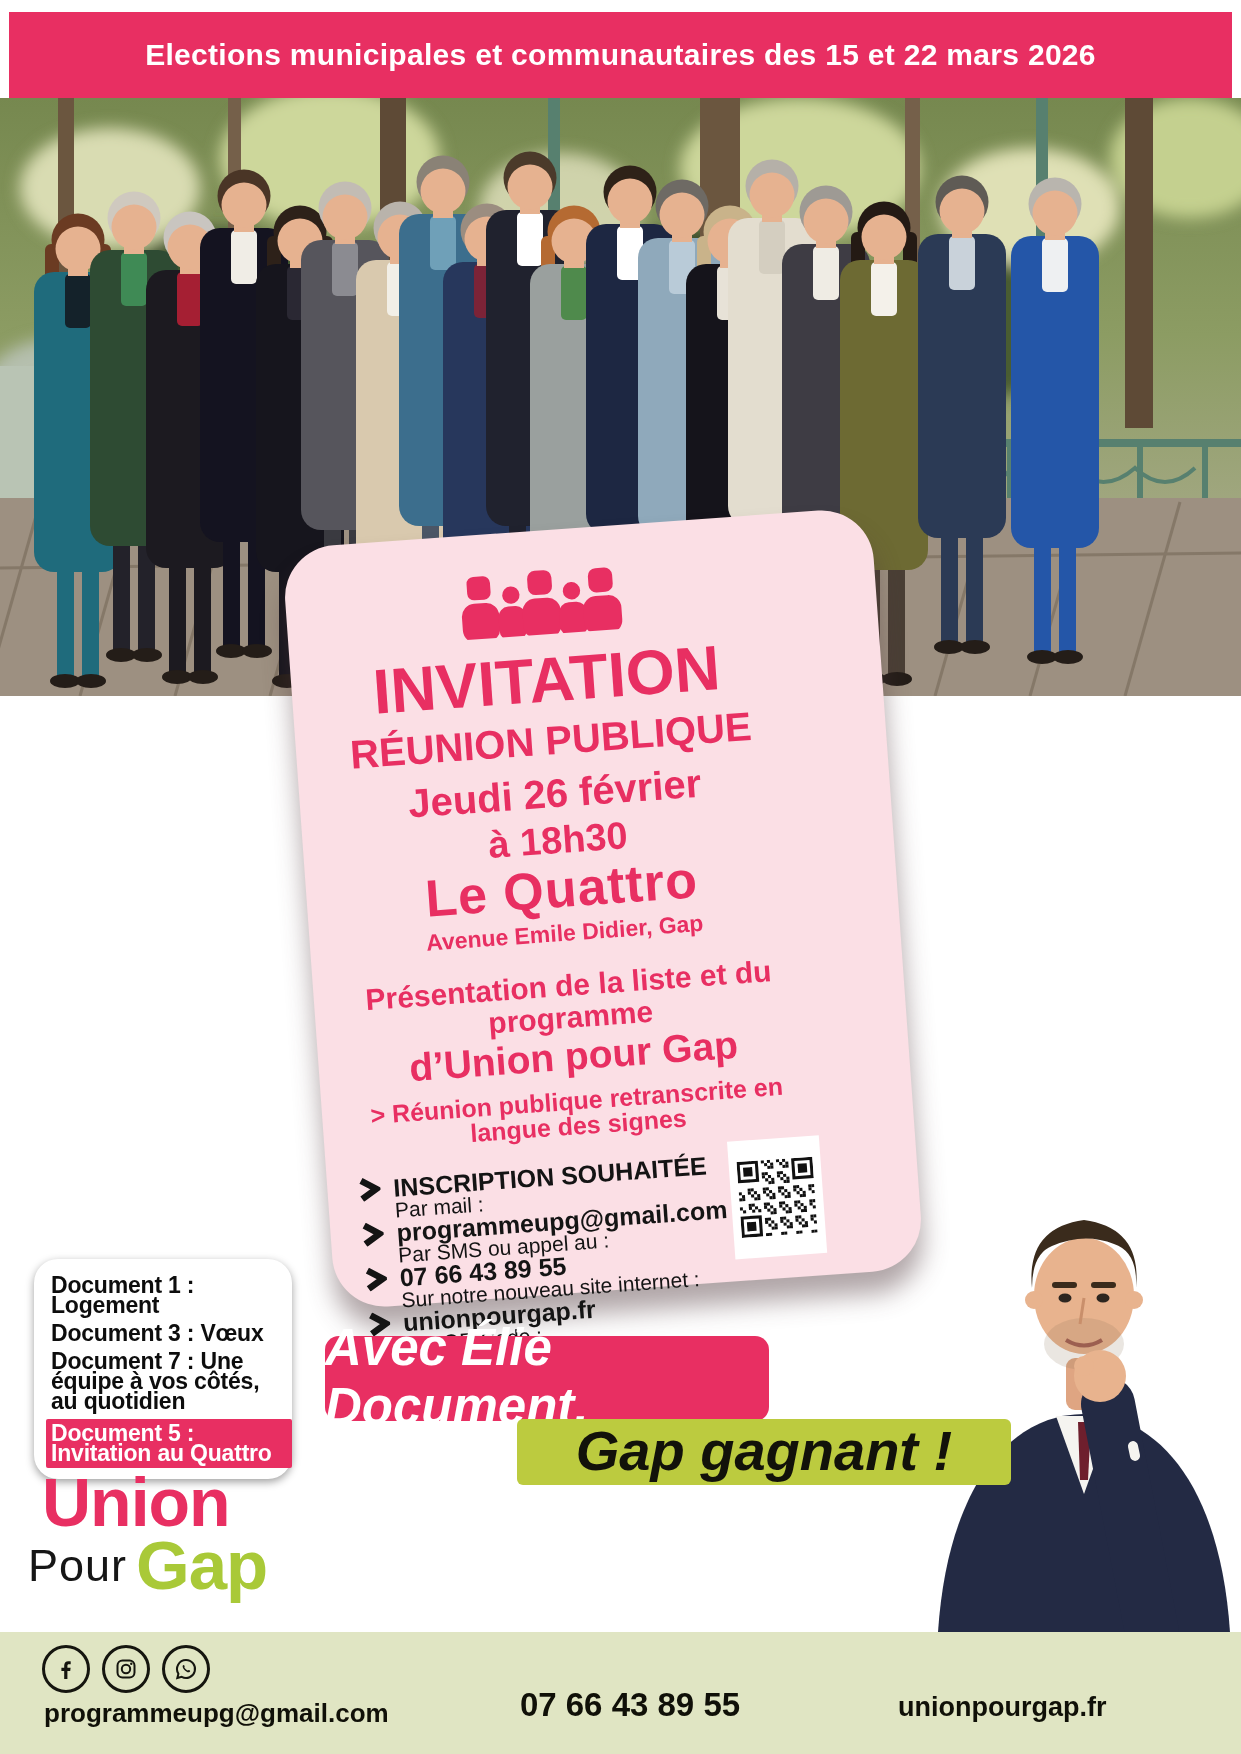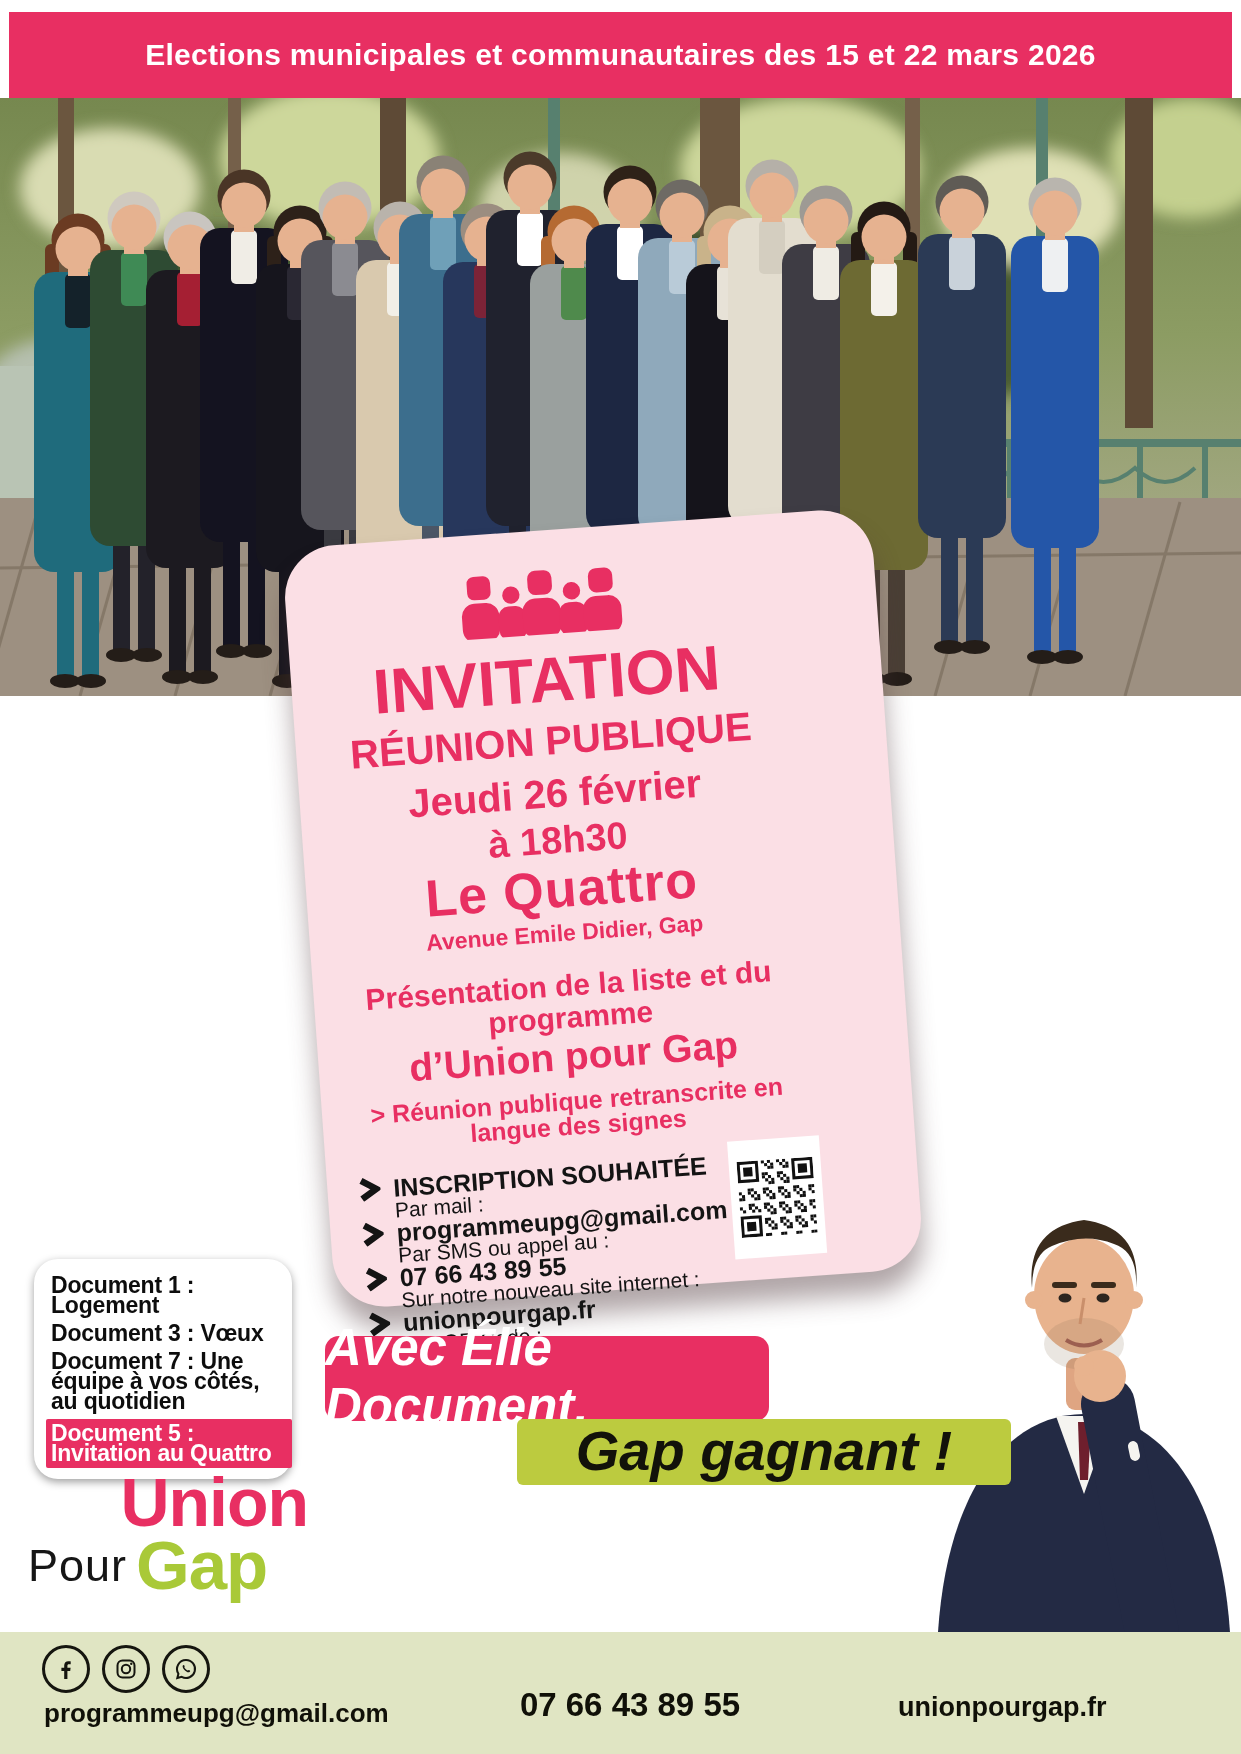--- a/index.html
+++ b/index.html
@@ -42,21 +42,21 @@
   .avec{position:absolute;left:325px;top:1336px;width:444px;height:85px;background:#E82F62;border-radius:14px;
       display:flex;align-items:center;justify-content:center;color:#fff;font-size:51px;font-weight:900;
       font-style:italic;z-index:6;padding-bottom:3px;box-sizing:border-box;}
   .gap-win{position:absolute;left:517px;top:1419px;width:494px;height:66px;background:#BCCB3F;border-radius:6px;
       display:flex;align-items:center;justify-content:center;color:#12120a;font-size:56px;font-weight:900;
       font-style:italic;z-index:6;padding-bottom:4px;box-sizing:border-box;}
   
   .elie{position:absolute;left:928px;top:1146px;width:313px;height:486px;z-index:3;background:#fff;}
   
   .logo{position:absolute;left:28px;top:1472px;width:280px;z-index:5;line-height:.9;}
-  .logo .l1{font-size:68px;font-weight:900;color:#E82F62;margin-left:14px;letter-spacing:-1px;text-align:right;}
+  .logo .l1{font-size:68px;font-weight:900;color:#E82F62;margin-left:14px;letter-spacing:-1px;}
   .logo .l2{display:flex;align-items:center;margin-top:2px;}
   .logo .pour{font-size:45px;font-weight:300;color:#161616;letter-spacing:1px;}
   .logo .gap{font-size:69px;font-weight:900;color:#A9C938;margin-left:9px;letter-spacing:-1px;}
   
   .footer{position:absolute;left:0;top:1632px;width:1241px;height:122px;background:#E0E5C3;z-index:7;}
   .socials{position:absolute;left:42px;top:13px;display:flex;gap:12px;}
   .s-ic{width:42px;height:42px;border:3px solid #15150f;border-radius:50%;display:flex;
       align-items:center;justify-content:center;background:transparent;}
   .s-ic svg{width:24px;height:24px;}
   .f-email{position:absolute;left:44px;top:66px;font-size:26px;font-weight:800;color:#101008;}

